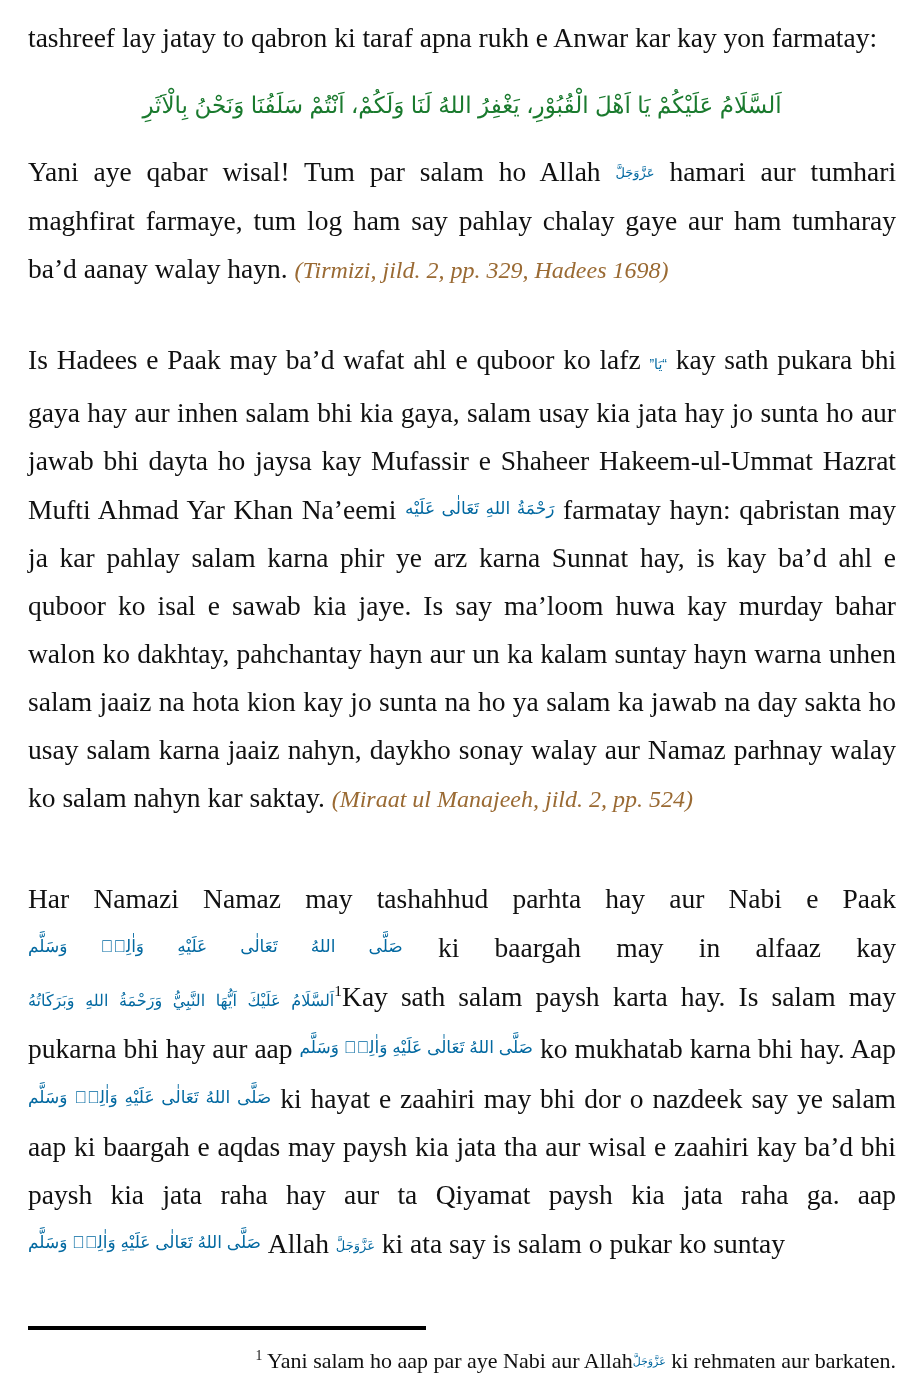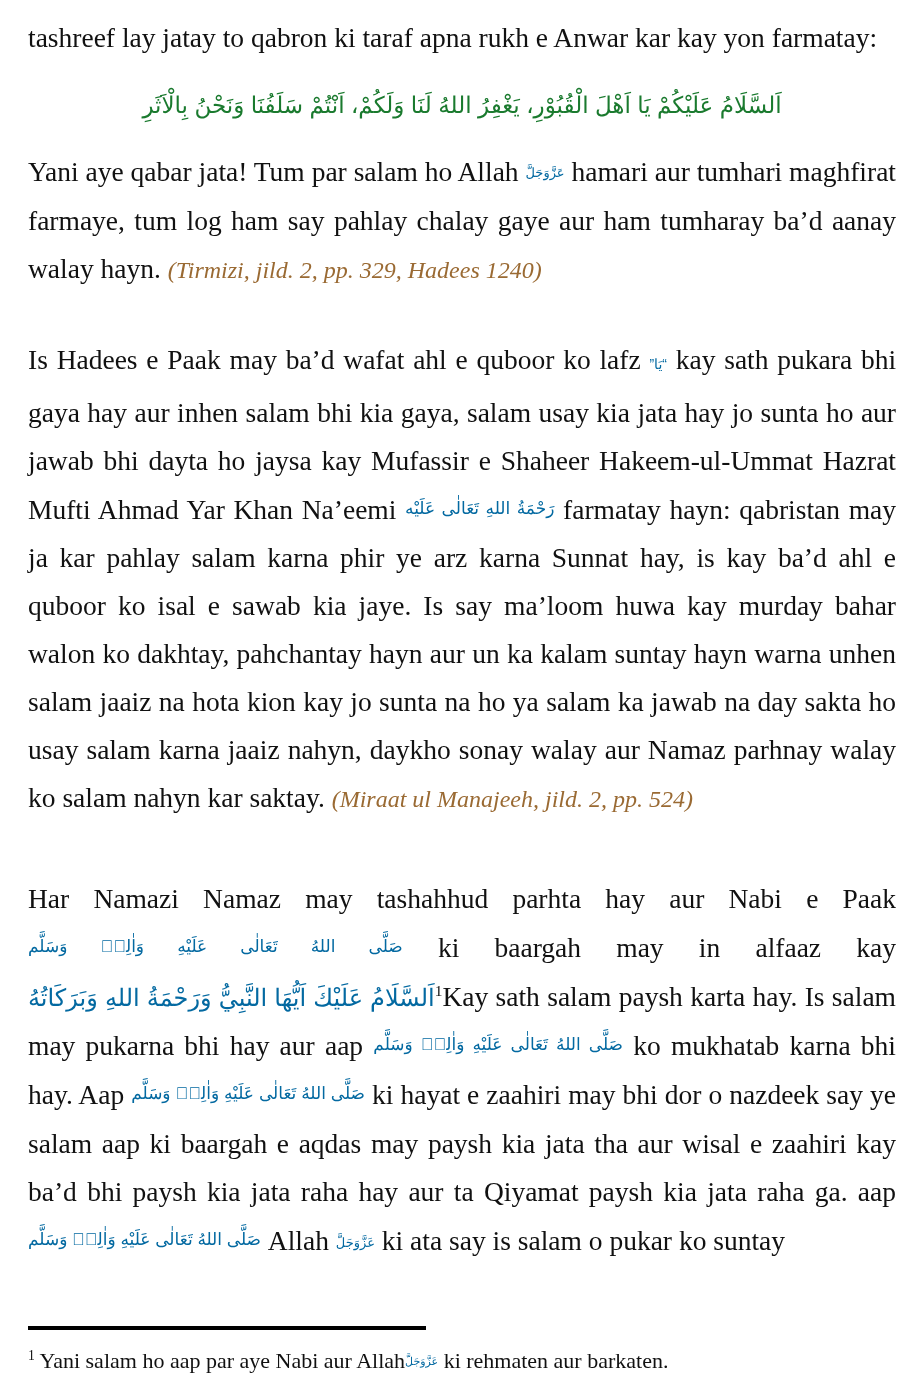--- a/index.html
+++ b/index.html
@@ -71,21 +71,21 @@
   .ar.hon-sm {
     font-size: 17px;
     vertical-align: 0.32em;
     letter-spacing: -0.2px;
   }
   .ar.word {
     font-size: 14px;
     vertical-align: -0.02em;
   }
   .ar.phrase {
-    font-size: 24px;
+    font-size: 16px;
     vertical-align: 0.02em;
     letter-spacing: -0.1px;
   }
   .cite {
     color: #9a6a33;
     font-style: italic;
     font-size: 24px;
     font-family: "Liberation Serif", "DejaVu Serif", serif;
   }
   sup.fn {
@@ -104,21 +104,21 @@
     width: 398px;
     height: 4px;
     background: #000000;
     margin: 0 0 16px 0;
   }
   .fn-text {
     margin: 0;
     font-size: 22px;
     line-height: 30px;
     color: #111111;
-    text-align: left;
+    text-align: right;
   }
   .fn-text .ar.hon {
     font-size: 11px;
     vertical-align: 0.3em;
   }
   .fn-marker {
     font-size: 0.62em;
     vertical-align: 0.6em;
     line-height: 0;
   }
@@ -131,21 +131,21 @@
   <div class="body-col">
 
     <p class="para"><span>tashreef lay jatay to qabron ki taraf apna rukh e Anwar kar kay yon farmatay:</span></p>
 
     <div class="gap-sm"></div>
 
     <p class="arabic-line">اَلسَّلَامُ عَلَيْكُمْ يَا اَهْلَ الْقُبُوْرِ، يَغْفِرُ اللهُ لَنَا وَلَكُمْ، اَنْتُمْ سَلَفُنَا وَنَحْنُ بِالْاَثَرِ</p>
 
     <div class="gap-sm"></div>
 
-    <p class="para"><span>Yani aye qabar jata! Tum par salam ho Allah</span> <span class="ar hon">عَزَّوَجَلَّ</span> <span>hamari aur tumhari maghfirat farmaye, tum log ham say pahlay chalay gaye aur ham tumharay ba’d aanay walay hayn.</span> <span class="cite">(Tirmizi, jild. 2, pp. 329, Hadees 1240)</span></p>
+    <p class="para"><span>Yani aye qabar wisal! Tum par salam ho Allah</span> <span class="ar hon">عَزَّوَجَلَّ</span> <span>hamari aur tumhari maghfirat farmaye, tum log ham say pahlay chalay gaye aur ham tumharay ba’d aanay walay hayn.</span> <span class="cite">(Tirmizi, jild. 2, pp. 329, Hadees 1698)</span></p>
 
     <div class="gap-md"></div>
 
     <p class="para"><span>Is Hadees e Paak may ba’d wafat ahl e quboor ko lafz</span> <span class="ar word">“يَا”</span> <span>kay sath pukara bhi gaya hay aur inhen salam bhi kia gaya, salam usay kia jata hay jo sunta ho aur jawab bhi dayta ho jaysa kay Mufassir e Shaheer Hakeem-ul-Ummat Hazrat Mufti Ahmad Yar Khan Na’eemi</span> <span class="ar hon-sm">رَحْمَةُ اللهِ تَعَالٰی عَلَيْه</span> <span>farmatay hayn: qabristan may ja kar pahlay salam karna phir ye arz karna Sunnat hay, is kay ba’d ahl e quboor ko isal e sawab kia jaye. Is say ma’loom huwa kay murday bahar walon ko dakhtay, pahchantay hayn aur un ka kalam suntay hayn warna unhen salam jaaiz na hota kion kay jo sunta na ho ya salam ka jawab na day sakta ho usay salam karna jaaiz nahyn, daykho sonay walay aur Namaz parhnay walay ko salam nahyn kar saktay.</span> <span class="cite">(Miraat ul Manajeeh, jild. 2, pp. 524)</span></p>
 
     <div class="gap-lg"></div>
 
     <p class="para"><span>Har Namazi Namaz may tashahhud parhta hay aur Nabi e Paak</span> <span class="ar hon-sm">صَلَّى اللهُ تَعَالٰی عَلَيْهِ وَاٰلِهٖ وَسَلَّم</span> <span>ki baargah may in alfaaz kay</span> <span class="ar phrase">اَلسَّلَامُ عَلَيْكَ اَيُّهَا النَّبِيُّ وَرَحْمَةُ اللهِ وَبَرَكَاتُهُ</span><sup class="fn">1</sup><span>Kay sath salam paysh karta hay. Is salam may pukarna bhi hay aur aap</span> <span class="ar hon-sm">صَلَّى اللهُ تَعَالٰی عَلَيْهِ وَاٰلِهٖ وَسَلَّم</span> <span>ko mukhatab karna bhi hay. Aap</span> <span class="ar hon-sm">صَلَّى اللهُ تَعَالٰی عَلَيْهِ وَاٰلِهٖ وَسَلَّم</span> <span>ki hayat e zaahiri may bhi dor o nazdeek say ye salam aap ki baargah e aqdas may paysh kia jata tha aur wisal e zaahiri kay ba’d bhi paysh kia jata raha hay aur ta Qiyamat paysh kia jata raha ga. aap</span> <span class="ar hon-sm">صَلَّى اللهُ تَعَالٰی عَلَيْهِ وَاٰلِهٖ وَسَلَّم</span> <span>Allah</span> <span class="ar hon">عَزَّوَجَلَّ</span> <span>ki ata say is salam o pukar ko suntay</span></p>
 
   </div>

